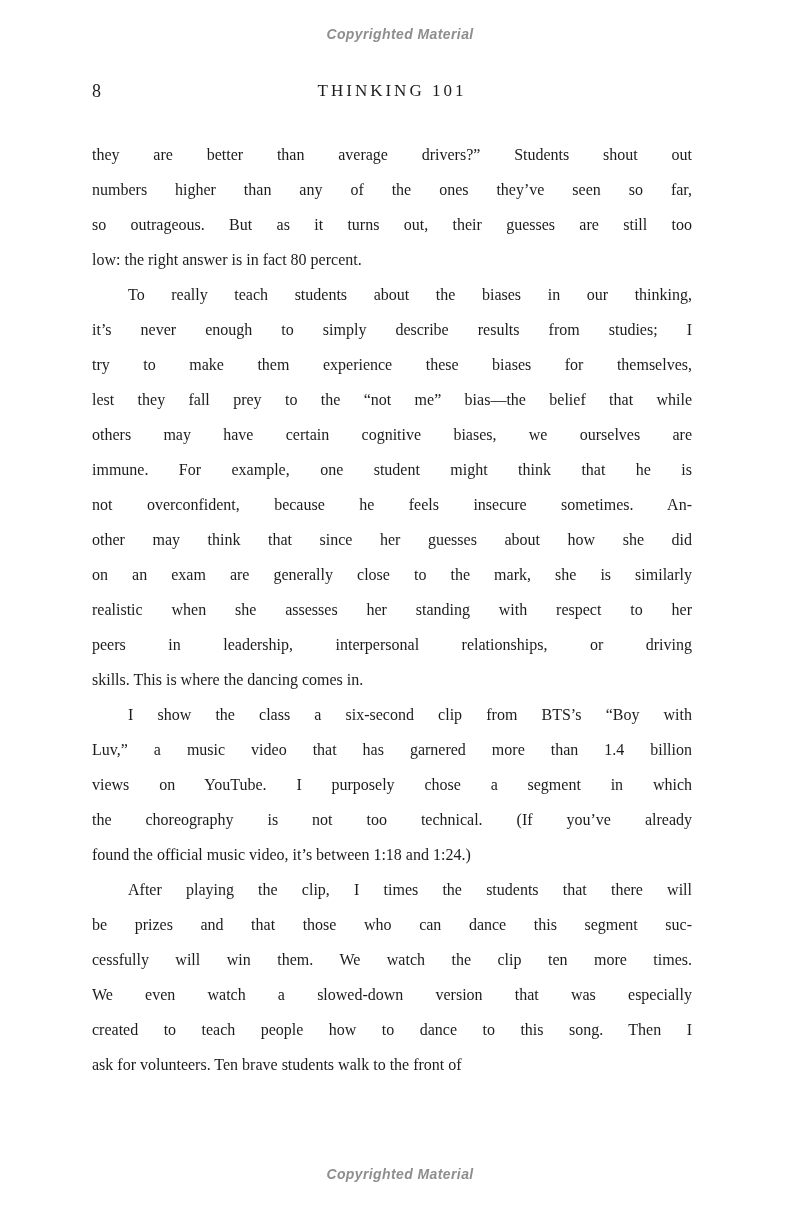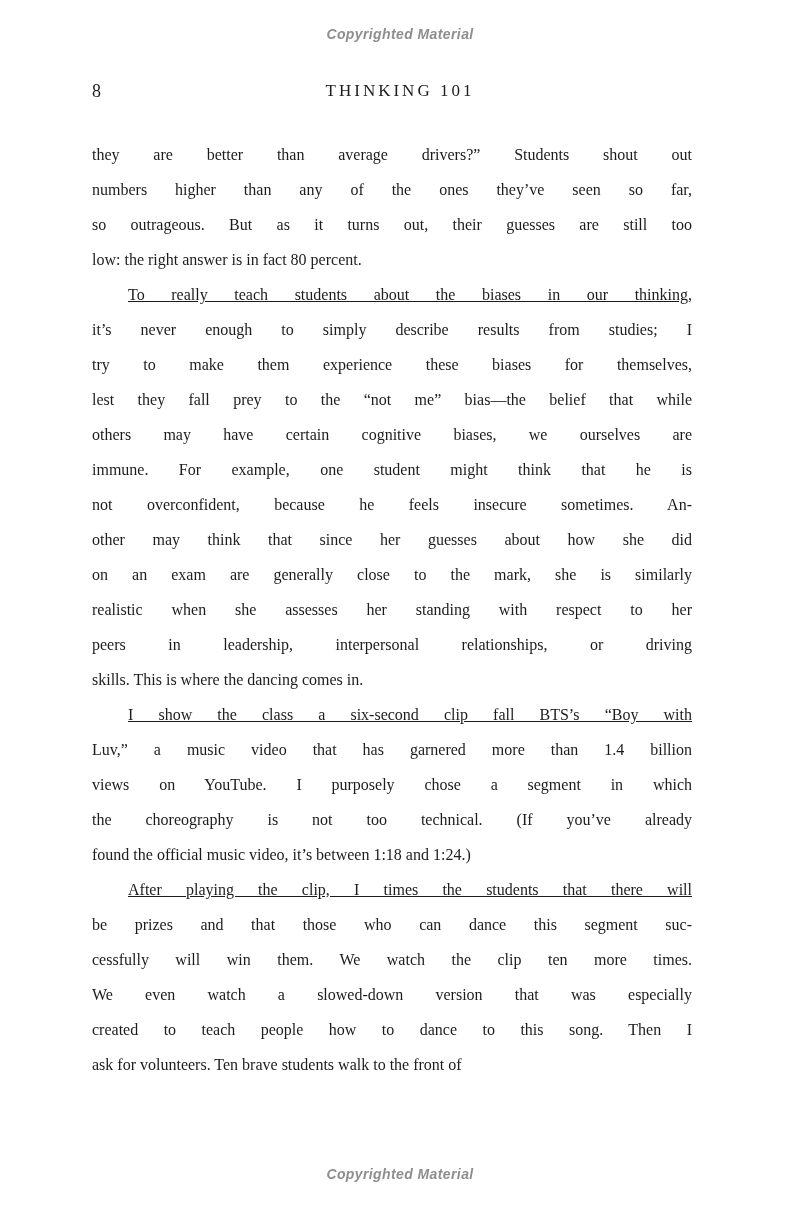--- a/index.html
+++ b/index.html
@@ -36,21 +36,21 @@
   }
   .page-number {
     position: absolute;
     left: 0;
     top: 0;
     font-size: 18px;
     color: #1c1c1c;
   }
   .running-title {
     position: absolute;
-    left: 8px;
+    left: 0;
     width: 100%;
     top: 0;
     text-align: center;
     font-size: 17px;
     letter-spacing: 3px;
     color: #1c1c1c;
   }
   .body-text {
     position: absolute;
     top: 137px;
@@ -64,21 +64,20 @@
     text-align: justify;
     text-align-last: justify;
     height: 35px;
     overflow: visible;
   }
   .line.para-end {
     text-align-last: left;
   }
   .line.indent {
     text-indent: 36px;
-    text-decoration: underline;
   }
 </style>
 </head>
 <body>
 
 <div class="page">
 
   <div class="banner top">Copyrighted Material</div>
 
   <div class="header-row">
@@ -96,21 +95,21 @@
       <div class="line">try to make them experience these biases for themselves,</div>
       <div class="line">lest they fall prey to the “not me” bias—the belief that while</div>
       <div class="line">others may have certain cognitive biases, we ourselves are</div>
       <div class="line">immune. For example, one student might think that he is</div>
       <div class="line">not overconfident, because he feels insecure sometimes. An-</div>
       <div class="line">other may think that since her guesses about how she did</div>
       <div class="line">on an exam are generally close to the mark, she is similarly</div>
       <div class="line">realistic when she assesses her standing with respect to her</div>
       <div class="line">peers in leadership, interpersonal relationships, or driving</div>
       <div class="line para-end">skills. This is where the dancing comes in.</div>
-      <div class="line indent">I show the class a six-second clip fall BTS’s “Boy with</div>
+      <div class="line indent">I show the class a six-second clip from BTS’s “Boy with</div>
       <div class="line">Luv,” a music video that has garnered more than 1.4 billion</div>
       <div class="line">views on YouTube. I purposely chose a segment in which</div>
       <div class="line">the choreography is not too technical. (If you’ve already</div>
       <div class="line para-end">found the official music video, it’s between 1:18 and 1:24.)</div>
       <div class="line indent">After playing the clip, I times the students that there will</div>
       <div class="line">be prizes and that those who can dance this segment suc-</div>
       <div class="line">cessfully will win them. We watch the clip ten more times.</div>
       <div class="line">We even watch a slowed-down version that was especially</div>
       <div class="line">created to teach people how to dance to this song. Then I</div>
       <div class="line para-end">ask for volunteers. Ten brave students walk to the front of</div>

